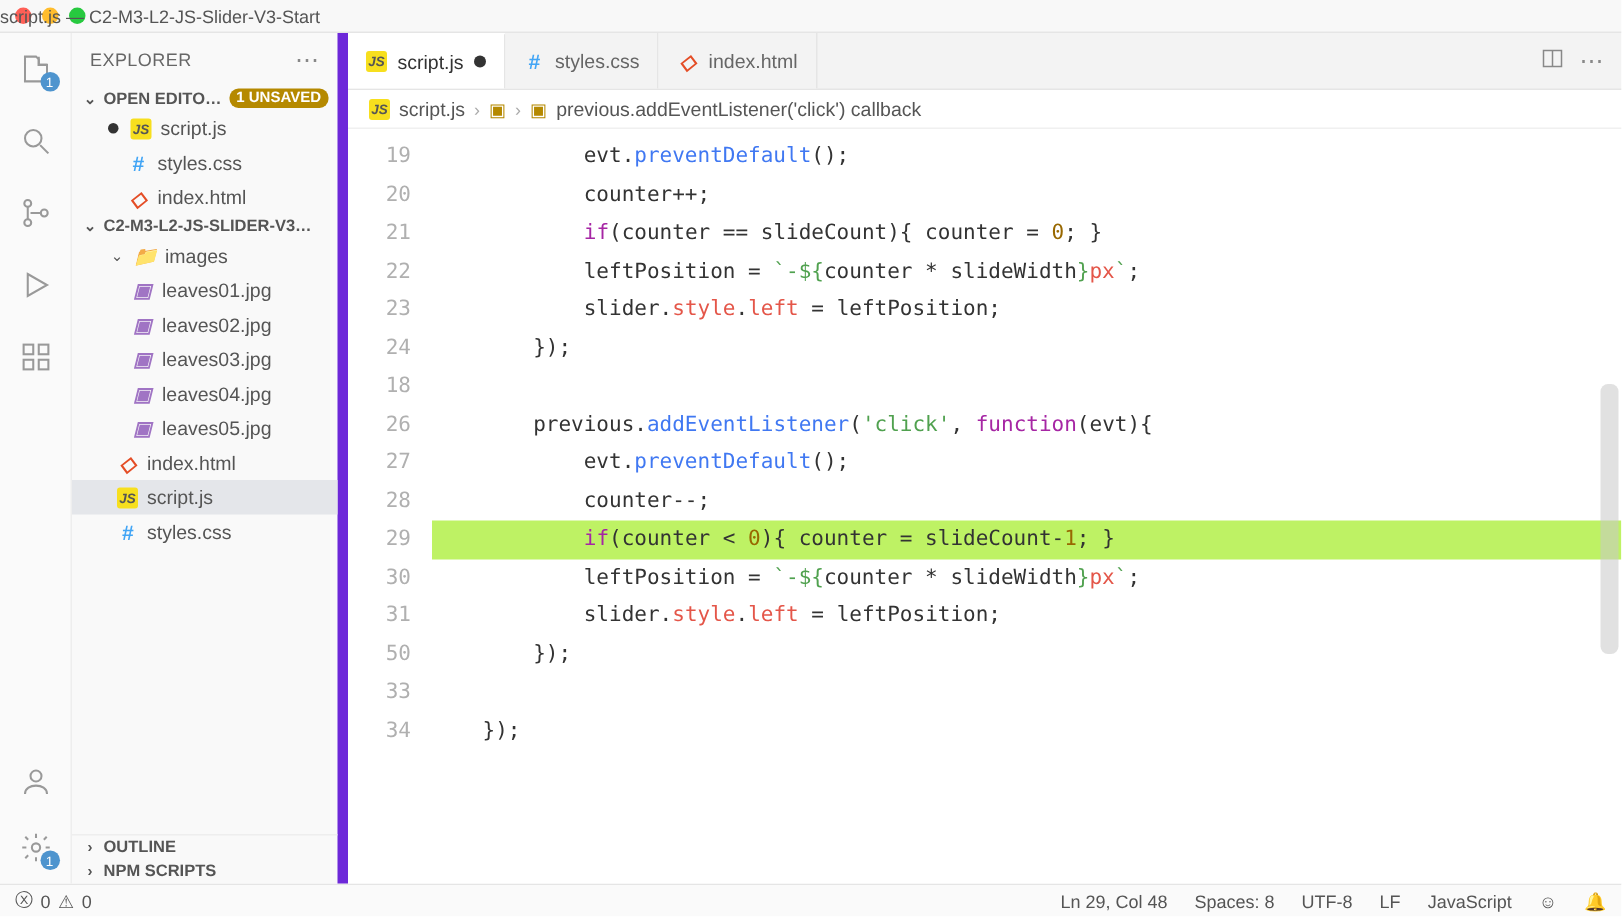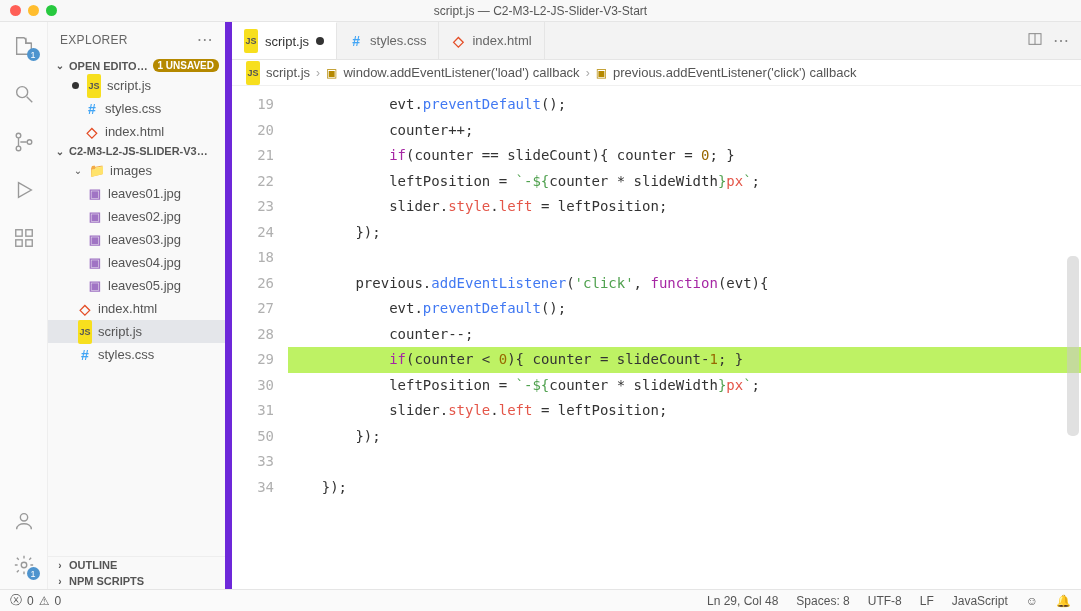--- a/index.html
+++ b/index.html
@@ -19,21 +19,21 @@
     border-bottom: 1px solid #e5e5e5;
     display: flex;
     align-items: center;
     position: relative;
   }
   .traffic-lights { display: flex; gap: 7px; padding-left: 10px; }
   .traffic-light { width: 11px; height: 11px; border-radius: 50%; }
   .tl-red { background: #ff5f56; }
   .tl-yellow { background: #ffbd2e; }
   .tl-green { background: #27c93f; }
-  .window-title { position: absolute; left: 0; right: 0; text-align: center; font-size: 12px; color: #555; }
+  .window-title { position: absolute; left: 0; right: 0; font-size: 12px; color: #555; }
   .main-layout { display: flex; height: 567px; }
   .activity-bar {
     width: 48px;
     background: #fafafa;
     border-right: 1px solid #eee;
     display: flex;
     flex-direction: column;
     align-items: center;
     padding-top: 12px;
     gap: 24px;
@@ -64,21 +64,21 @@
   }
   .section-header .label { flex:1; overflow:hidden; text-overflow:ellipsis; white-space:nowrap;}
   .unsaved-badge { background:#b58900; color:#fff; font-size:10px; padding:1px 5px; border-radius:6px; font-weight:600;}
   .chev { width:12px; display:inline-block; text-align:center; font-size:10px;}
   .tree { font-size:13px; }
   .tree-item { display:flex; align-items:center; height:23px; padding-left:24px; gap:6px; cursor:pointer;}
   .tree-item.depth2 { padding-left:40px; }
   .tree-item.folder { padding-left:24px; }
   .tree-item.selected { background:#e4e6ea; }
   .modified-dot { width:7px; height:7px; border-radius:50%; background:#333; margin-right:2px;}
-  .file-icon { width:14px; height:24px; display:flex; align-items:center; justify-content:center; font-size:9px; font-weight:700; border-radius:2px;}
+  .file-icon { width:14px; height:14px; display:flex; align-items:center; justify-content:center; font-size:9px; font-weight:700; border-radius:2px;font-style:italic;}
   .fi-js { background:#f7df1e; color:#555;}
   .fi-css { color:#42a5f5; font-size:14px;}
   .fi-html { color:#e44d26; font-size:14px;}
   .fi-folder { color:#dcb67a; font-size:13px;}
   .fi-img { color:#a074c4; font-size:13px;}
   .sidebar-bottom { margin-top:auto; border-top:1px solid #eee;}
   .editor-area { flex:1; display:flex; flex-direction:column; background:#fff; position:relative;}
   .tabs-bar {
     height:38px; display:flex; align-items:stretch; background:#f3f3f3; border-bottom:1px solid #e5e5e5;
   }
@@ -295,21 +295,20 @@
             </svg>
         </span>
         <span class="dots">⋯</span>
       </div>
     </div>
     <div class="breadcrumb">
       <span class="file-icon fi-js">JS</span>
       <span>script.js</span>
       <span class="bc-sep">›</span>
       <span class="bc-cube">▣</span>
-      <span>window.addEventListener('load') callback</span>
       <span class="bc-sep">›</span>
       <span class="bc-cube">▣</span>
       <span>previous.addEventListener('click') callback</span>
     </div>
     <div class="code-area">
       <div class="gutter" id="gutter">
           <div>19</div>
           <div>20</div>
           <div>21</div>
           <div>22</div>

